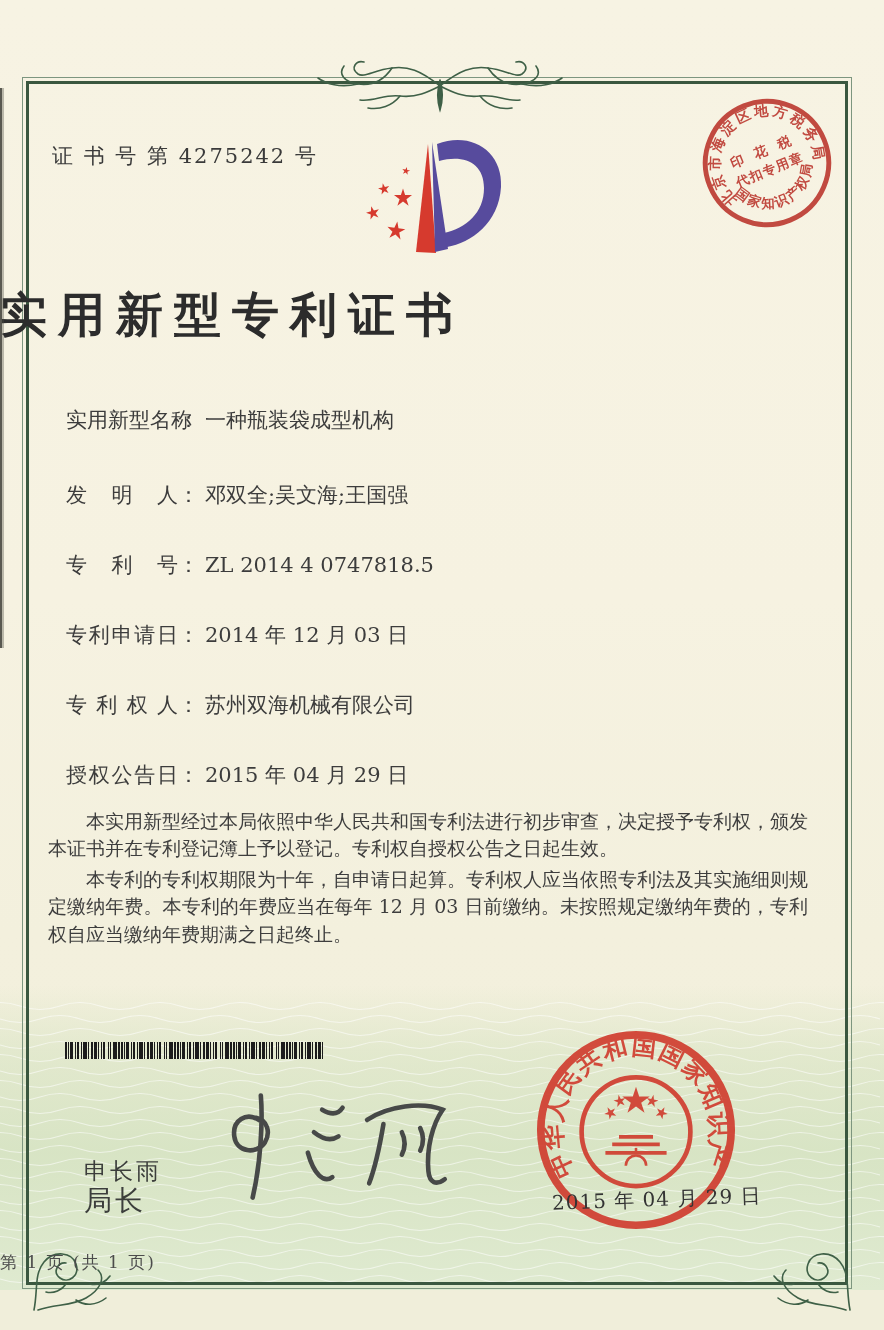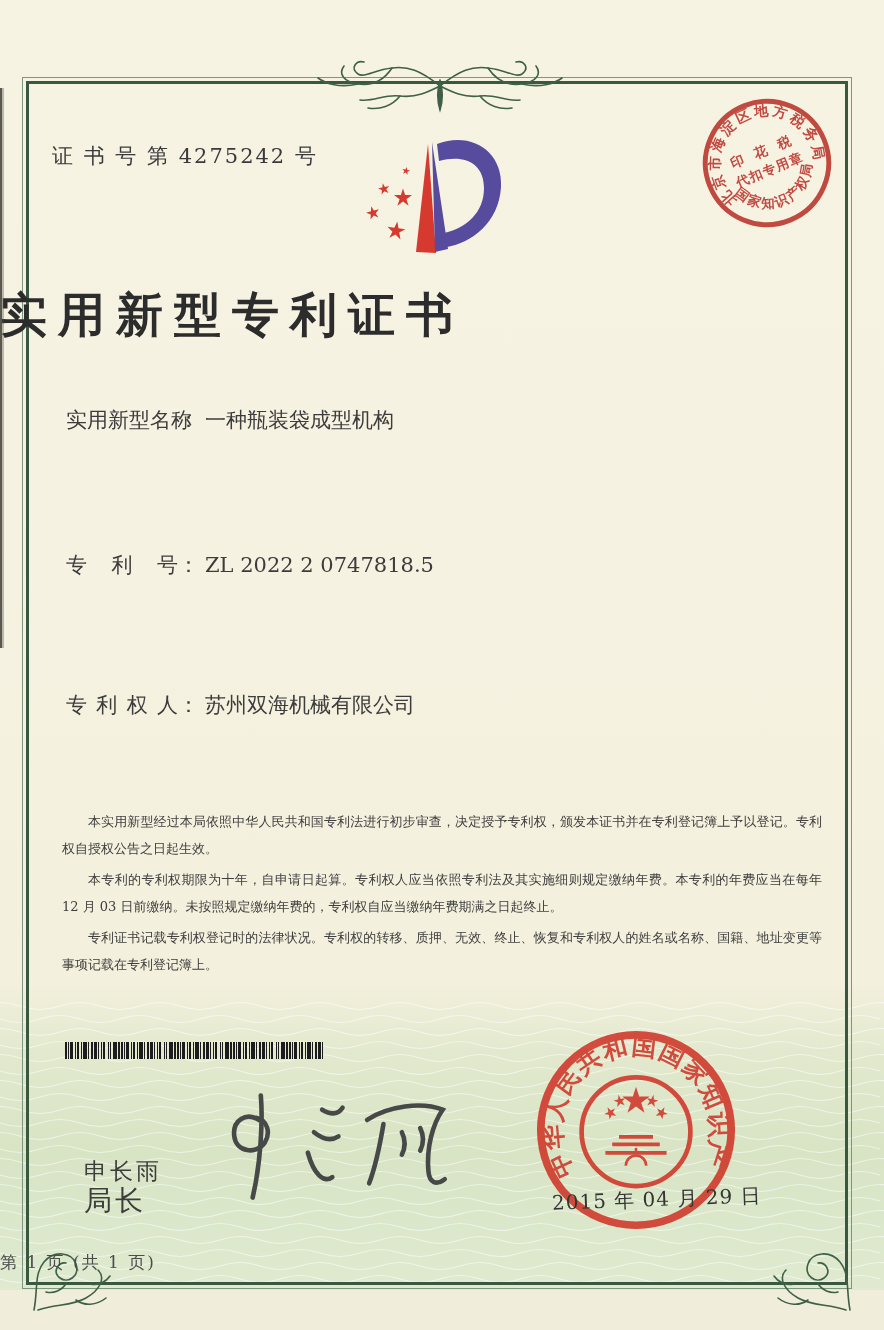--- a/index.html
+++ b/index.html
@@ -14,21 +14,21 @@
   
   .frame-outer{left:22px;top:77px;width:830px;height:1212px;border:1px solid #7d967f;box-sizing:border-box;}
   .frame-inner{position:absolute;left:3px;top:3px;right:3px;bottom:3px;border:3px solid #3a573f;}
   
   .cert-no{left:52px;top:142px;font-size:21px;letter-spacing:2px;color:#3a3a3a;}
   .title{left:0;top:284px;width:884px;font-size:47px;font-weight:bold;
          letter-spacing:11px;color:#2c2c2c;}
   .row{left:66px;font-size:21px;color:#3c3c3c;white-space:nowrap;}
   .row .lab{display:inline-block;width:112px;text-align:justify;text-align-last:justify;vertical-align:bottom;}
   .row .col{display:inline-block;margin-right:6px;}
-  .paras{left:62px;top:808px;width:760px;font-size:13px;line-height:27.4px;color:#3e3e3e;
+  .paras{left:48px;top:808px;width:760px;font-size:19px;line-height:27.4px;color:#3e3e3e;
          text-align:justify;}
   .paras p{margin:0 0 3px 0;text-indent:2em;}
   .director-title{left:84px;top:1182px;font-size:28px;letter-spacing:3px;color:#3c3e3c;}
   .director-name{left:84px;top:1156px;font-size:23px;letter-spacing:3px;color:#3c3e3c;}
   .seal-date{left:552px;top:1186px;font-size:20px;letter-spacing:1px;color:#343434;transform:rotate(-2deg);}
   .footer{left:0;top:1251px;width:884px;text-align:left;font-size:17px;letter-spacing:2px;color:#4c4c4c;}
   .edge{left:0;top:88px;width:5px;height:560px;opacity:.8;
         background:linear-gradient(90deg,#32322c 0 2px,rgba(80,80,70,.45) 2px 4px,transparent 4px);}
   svg text{font-family:"DejaVu Sans","Liberation Sans",sans-serif;}
   .green-stroke{stroke:#3f6047;fill:none;stroke-width:1.6;stroke-linecap:round;}
@@ -126,31 +126,39 @@
       <polygon points="82,12 85,122 98,119"></polygon>
       <path d="M87,14 C122,1 153,22 151,57 C149,93 121,113 97,117 L94,103 C116,98 134,83 134,58 C134,33 114,24 89,31 Z"></path>
     </g>
   </svg>
 
   <div class="abs title">实用新型专利证书</div>
 
   <div class="abs row" style="top:406px">
     <span class="lab">实用新型名称</span><span class="col">：</span><span>一种瓶装袋成型机构</span>
   </div>
+  <div class="abs row" style="top:481px">
+    <span class="lab">发明人</span><span class="col">：</span><span>邓双全;吴文海;王国强</span>
+  </div>
   <div class="abs row" style="top:551px">
-    <span class="lab">专利号</span><span class="col">：</span><span>ZL 2022 2 0747818.5</span>
+    <span class="lab">专利号</span><span class="col">：</span><span>ZL 2014 4 0747818.5</span>
+  </div>
+  <div class="abs row" style="top:621px">
+    <span class="lab">专利申请日</span><span class="col">：</span><span>2014 年 12 月 03 日</span>
   </div>
   <div class="abs row" style="top:691px">
     <span class="lab">专利权人</span><span class="col">：</span><span>苏州双海机械有限公司</span>
+  </div>
+  <div class="abs row" style="top:761px">
+    <span class="lab">授权公告日</span><span class="col">：</span><span>2015 年 04 月 29 日</span>
   </div>
 
   <div class="abs paras">
     <p>本实用新型经过本局依照中华人民共和国专利法进行初步审查，决定授予专利权，颁发本证书并在专利登记簿上予以登记。专利权自授权公告之日起生效。</p>
     <p>本专利的专利权期限为十年，自申请日起算。专利权人应当依照专利法及其实施细则规定缴纳年费。本专利的年费应当在每年 12 月 03 日前缴纳。未按照规定缴纳年费的，专利权自应当缴纳年费期满之日起终止。</p>
-    <p>专利证书记载专利权登记时的法律状况。专利权的转移、质押、无效、终止、恢复和专利权人的姓名或名称、国籍、地址变更等事项记载在专利登记簿上。</p>
   </div>
 
   <svg class="abs" style="left:64px;top:1042px;" width="262" height="17" shape-rendering="crispEdges">
     <line x1="1" y1="8.5" x2="261" y2="8.5" stroke="#1c1c1c" stroke-width="17" stroke-dasharray="2 1 1 1 3 2 1 1 2 2 1 1 4 1 1 2 2 1 3 1 1 2 1 1 2 3 1 1 1 2 4 1 2 1"></line>
   </svg>
 
   <div class="abs director-title">局长</div>
   <div class="abs director-name">申长雨</div>
 
   <svg class="abs" style="left:222px;top:1088px;" width="235" height="115" viewBox="0 0 230 110">

